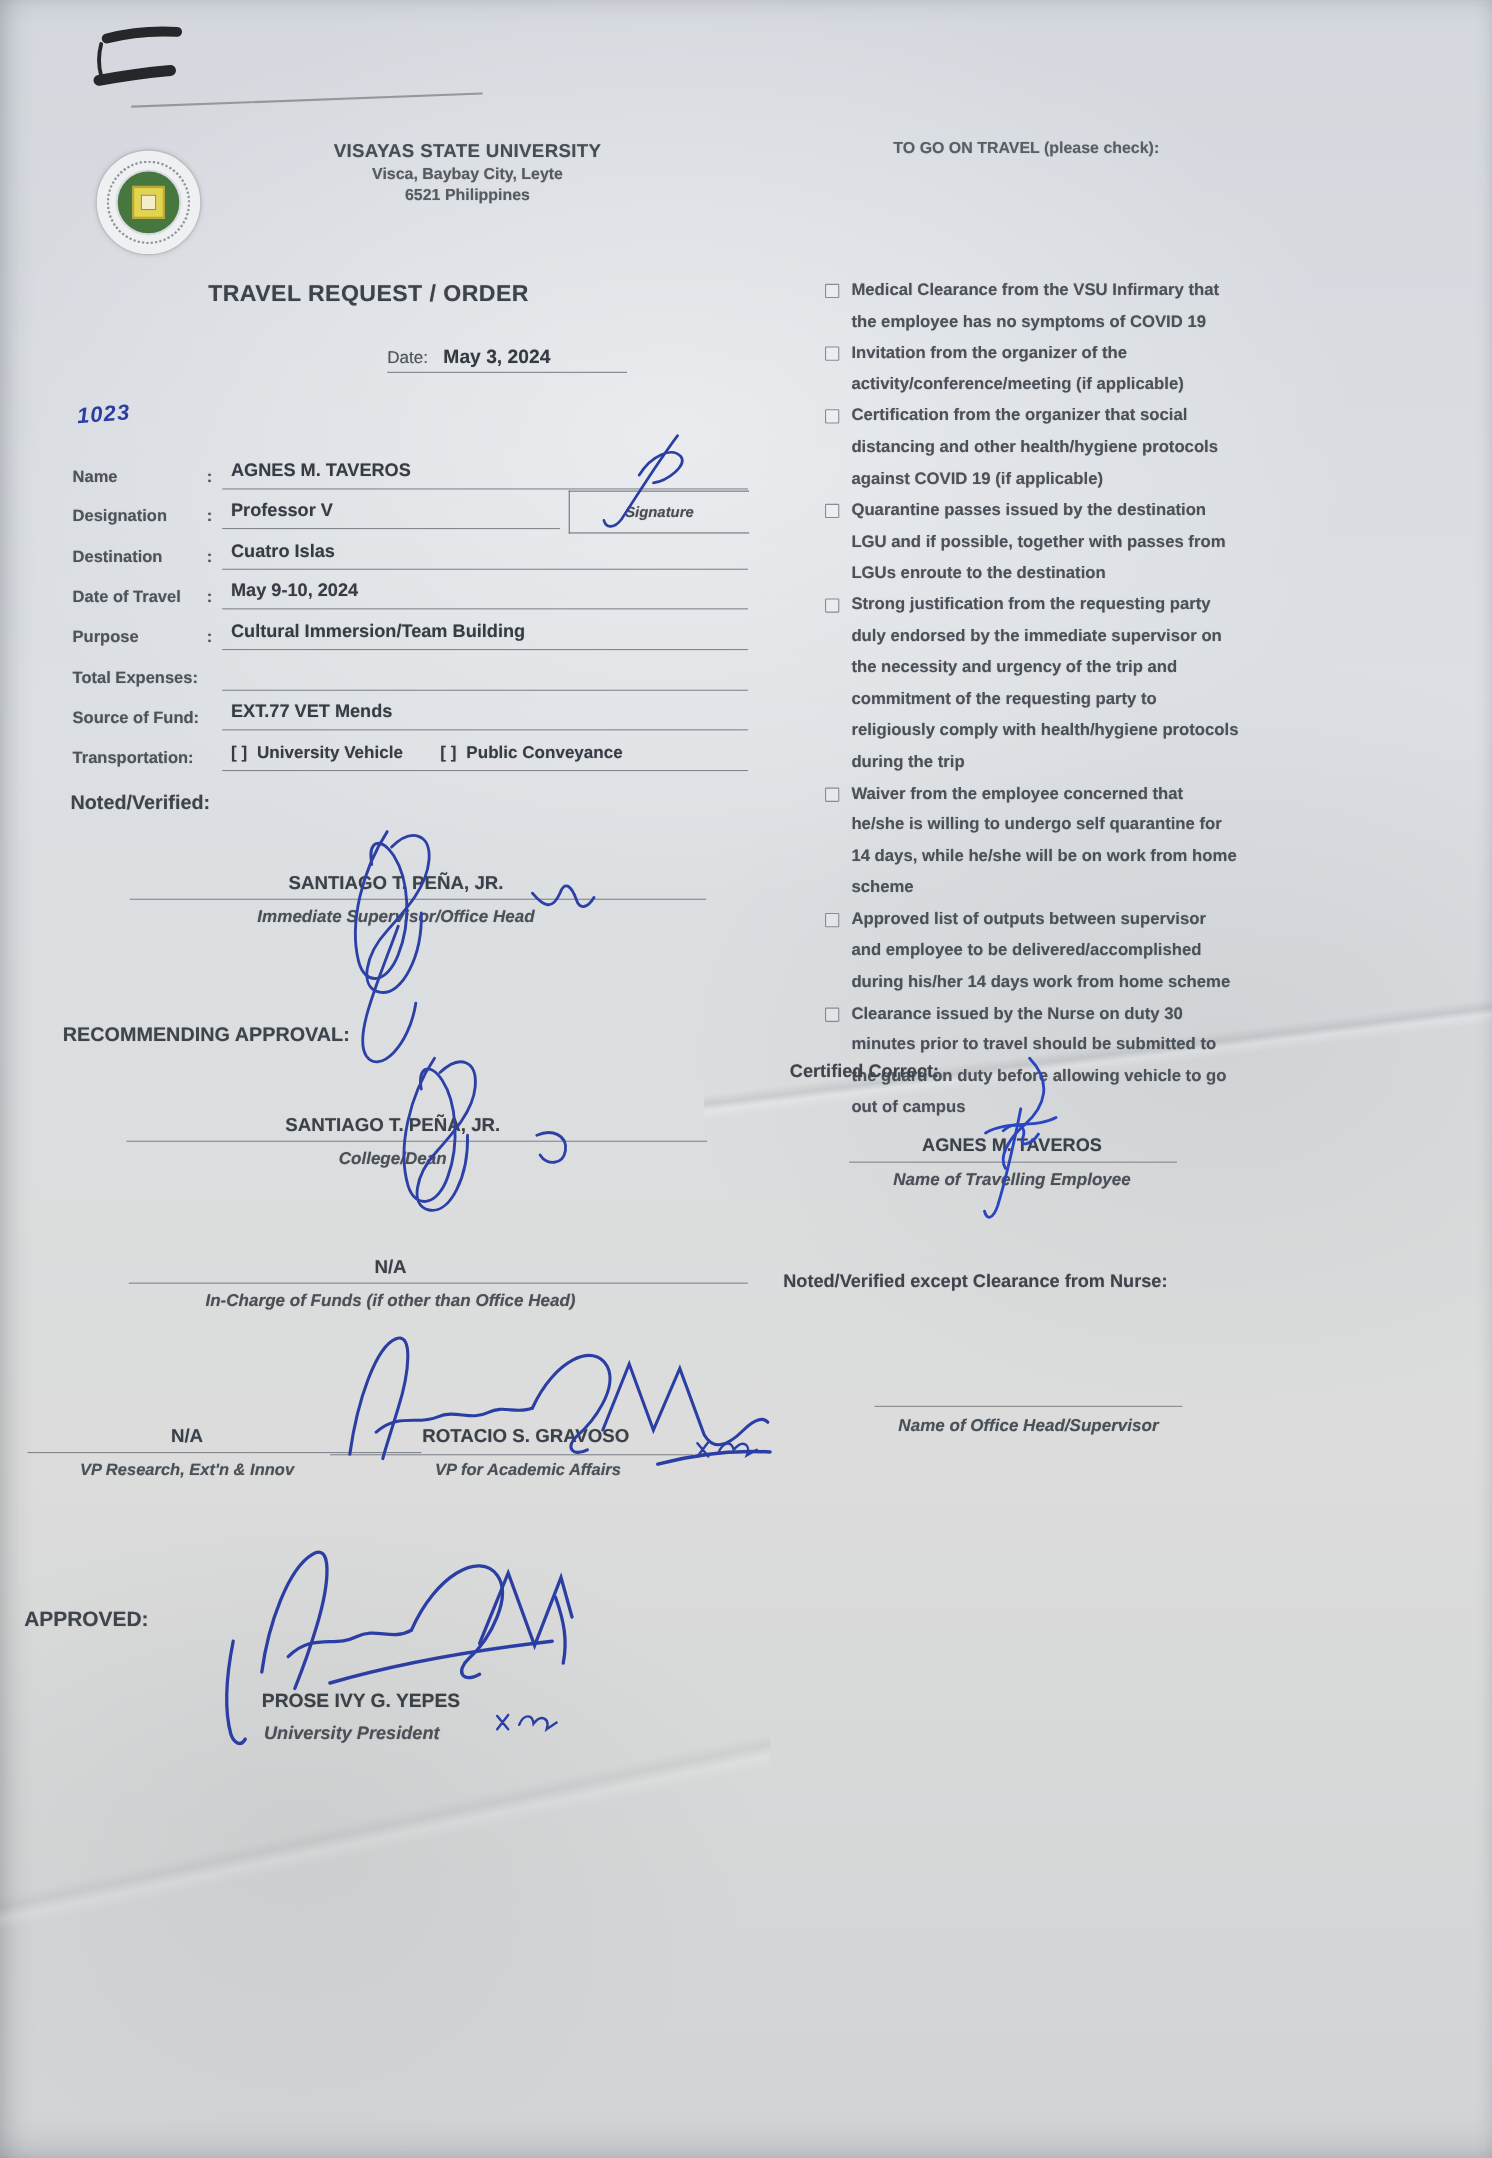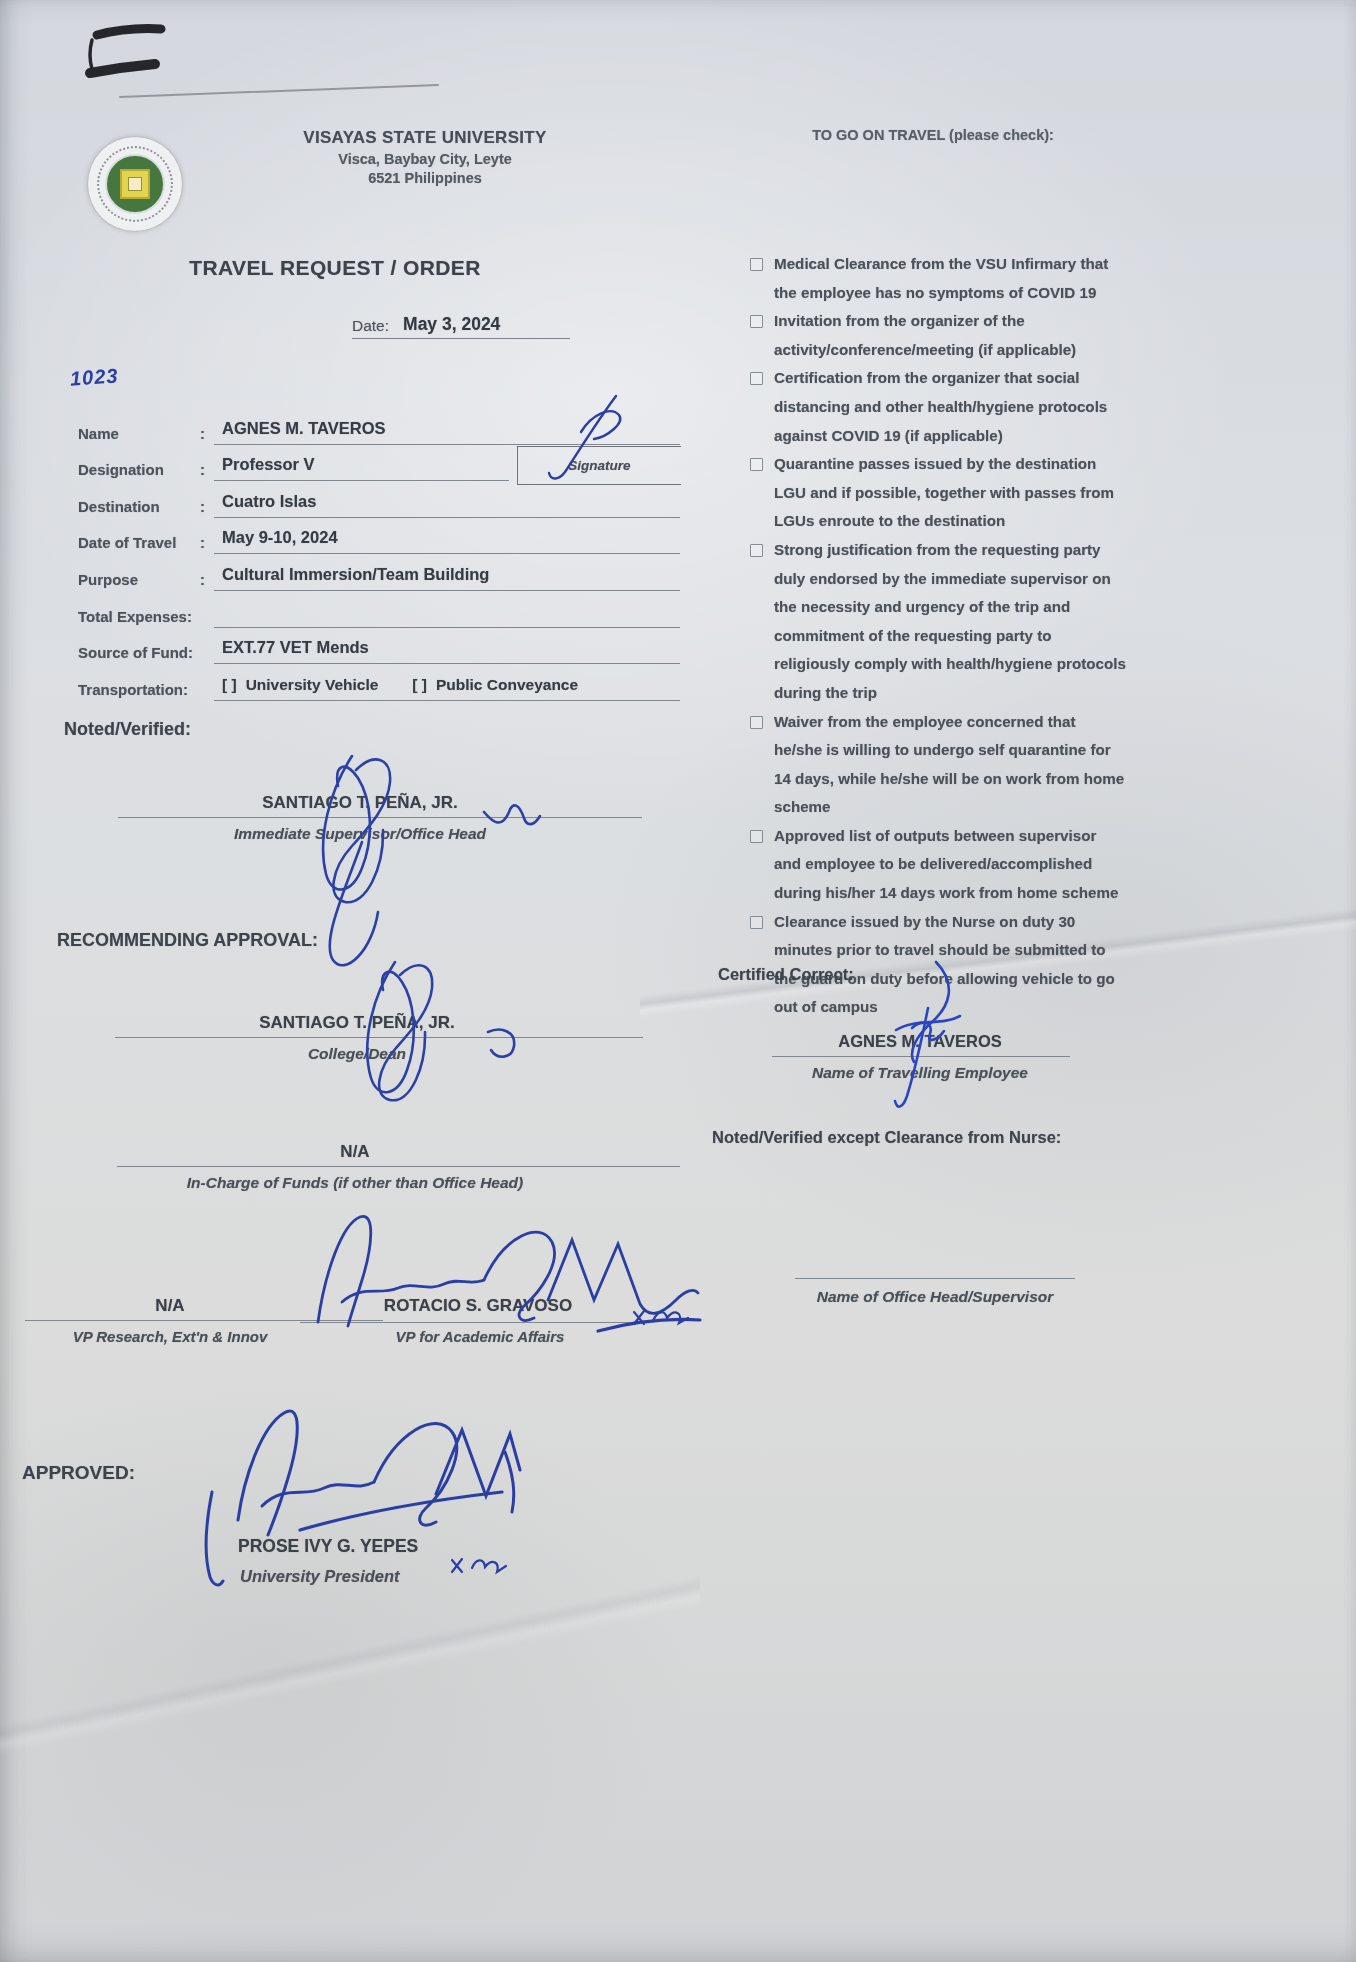--- a/index.html
+++ b/index.html
@@ -49,21 +49,21 @@
   .date-line { position:absolute; left:352px; top:314px; width:218px; border-bottom:1.7px solid #7d828a;
                display:flex; align-items:flex-end; padding-bottom:3px; }
   .date-label { font-size:15.5px; font-weight:400; color:#4d535a; margin-right:14px; }
   .date-value { font-size:17.5px; font-weight:700; color:#343a42; }
 
   .ctrl-no { font-size:20px; font-style:italic; font-weight:600; color:#2b3ea3;
              letter-spacing:1px; transform:rotate(-4deg); }
 
   
   .form-rows { position:absolute; left:66px; top:408px; width:614px; }
-  .frow { display:flex; align-items:flex-end; height:36.6px;margin-left:12px; }
+  .frow { display:flex; align-items:flex-end; height:36.6px; }
   .flabel { width:122px; font-size:15px; font-weight:600; color:#4d535a; padding-bottom:3px; white-space:nowrap; }
   .fsep   { width:14px;  font-size:15px; font-weight:600; color:#4d535a; padding-bottom:3px; }
   .fvalue { flex:1; border-bottom:1.7px solid #82878e; padding:0 0 2px 8px;
             font-size:16.5px; font-weight:700; color:#363c44; min-height:23px; white-space:nowrap; }
   .fvalue.short { margin-right:171px; }
   .topt { font-size:15.5px; }
   .tbox { margin-right:9px; font-weight:700; }
   .gap34 { display:inline-block; width:34px; }
 
   .sig-cell { position:absolute; left:517px; top:446px; width:163px; height:37px;
@@ -232,21 +232,21 @@
       <span class="cl-box"></span>
       <span class="cl-text pr">Clearance issued by the Nurse on duty 30 minutes prior to travel should be submitted to the guard on duty before allowing vehicle to go out of campus</span>
     </div>
   </div>
 
   <div class="abs h-bold pr" style="left:718px;top:965px;font-size:16.5px;">Certified Correct:</div>
   <div class="line" style="left:772px;top:1056px;width:298px;"></div>
   <div class="abs ctr sigblock-name pr" style="left:770px;top:1032px;width:300px;font-size:16.5px;">AGNES M. TAVEROS</div>
   <div class="abs ctr sigblock-title pr" style="left:770px;top:1064px;width:300px;">Name of Travelling Employee</div>
 
-  <div class="abs h-bold pr" style="left:712px;top:1128px;font-size:16.5px;">Noted/Verified except Clearance from Nurse:</div>
+  <div class="abs h-bold pr" style="left:712px;top:1156px;font-size:16.5px;">Noted/Verified except Clearance from Nurse:</div>
   <div class="line" style="left:795px;top:1278px;width:280px;"></div>
   <div class="abs ctr sigblock-title pr" style="left:795px;top:1288px;width:280px;">Name of Office Head/Supervisor</div>
 
   <svg class="ink" width="1356" height="1962" viewBox="0 0 1356 1962">
 
     <g fill="none" stroke-linecap="round">
       <path d="M97,35 Q128,27 161,29" stroke="#26272b" stroke-width="9"></path>
       <path d="M90,73 Q122,67 155,64" stroke="#26272b" stroke-width="10"></path>
       <path d="M92,40 Q88,55 92,69" stroke="#26272b" stroke-width="3.5"></path>
       <path d="M120,97 L438,85" stroke="#94979c" stroke-width="2"></path>

